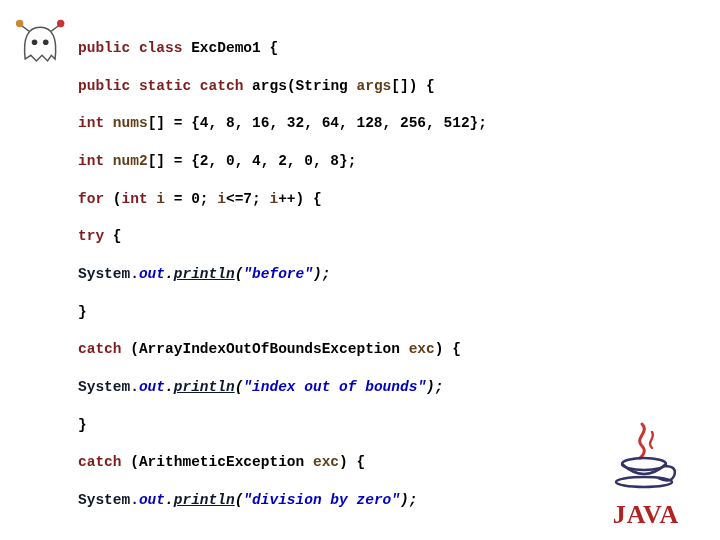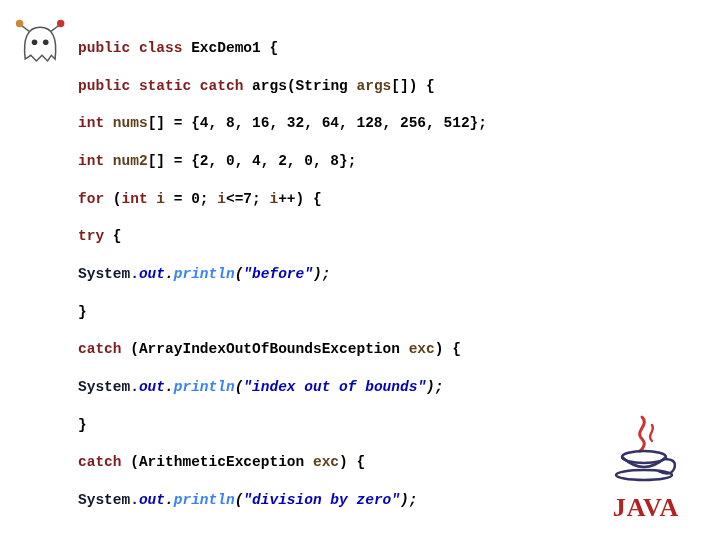--- a/index.html
+++ b/index.html
@@ -18,37 +18,37 @@
     position: absolute;
     left: 78px;
     top: 20px;
     white-space: pre;
     font-weight: bold;
   }
   .kw   { color: #7f1d1d; font-weight: bold; }      
   .cls  { color: #000000; }
   .id   { color: #5f3e19; text-align: right; }                          
   .fld  { color: #0000c0; font-style: italic; }     
-  .meth { color: #3b82f6; font-style: italic; }     
+  .meth { color: #0f172a; font-style: italic; text-decoration: underline; }     
   .str  { color: #0000c0; font-style: italic; }
   .pln  { color: #000000; }
   .sys  { color: #0f172a; }
   .ital { font-style: italic; }
 
   .ghost {
     position: absolute;
     left: 14px;
     top: 18px;
     width: 56px;
     height: 56px;
   }
   .java-logo {
     position: absolute;
     right: 24px;
-    bottom: 15px;
+    bottom: 8px;
     width: 100px;
     text-align: center;
   }
   .java-logo .cup {
     display: block;
     margin: 0 auto;
   }
   .java-logo .txt {
     font-family: Georgia, "Times New Roman", serif;
     font-size: 26px;

